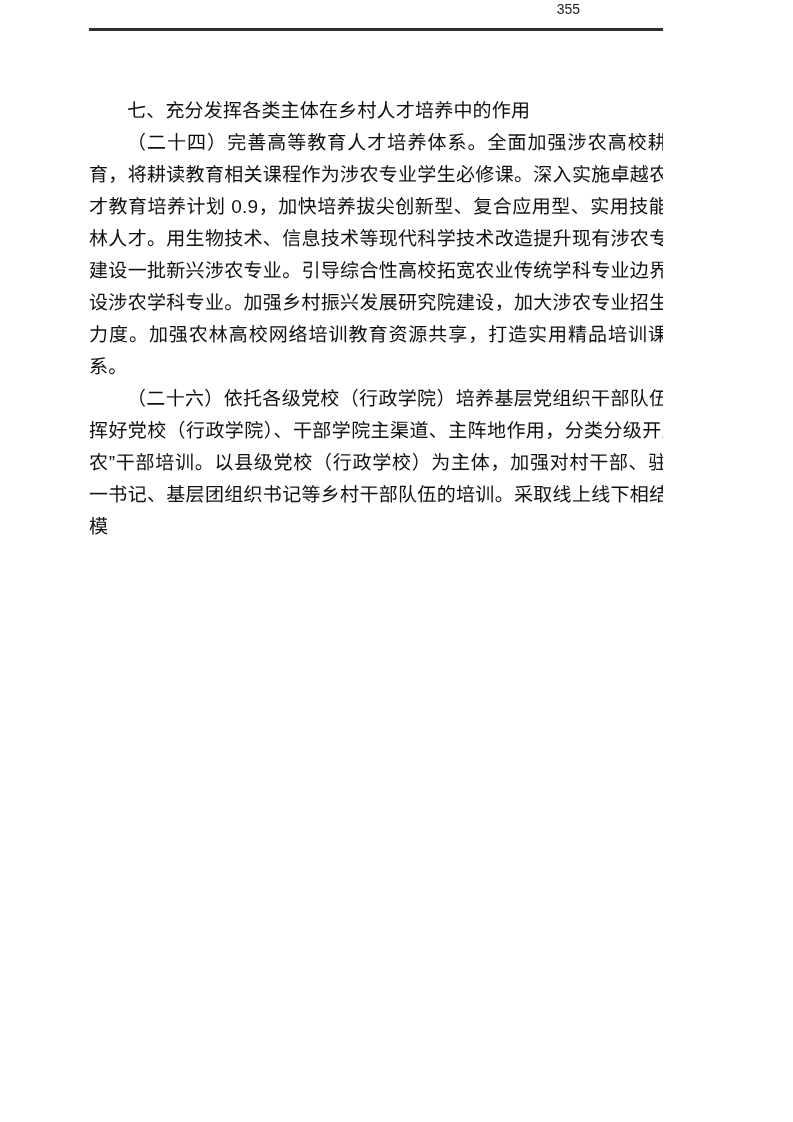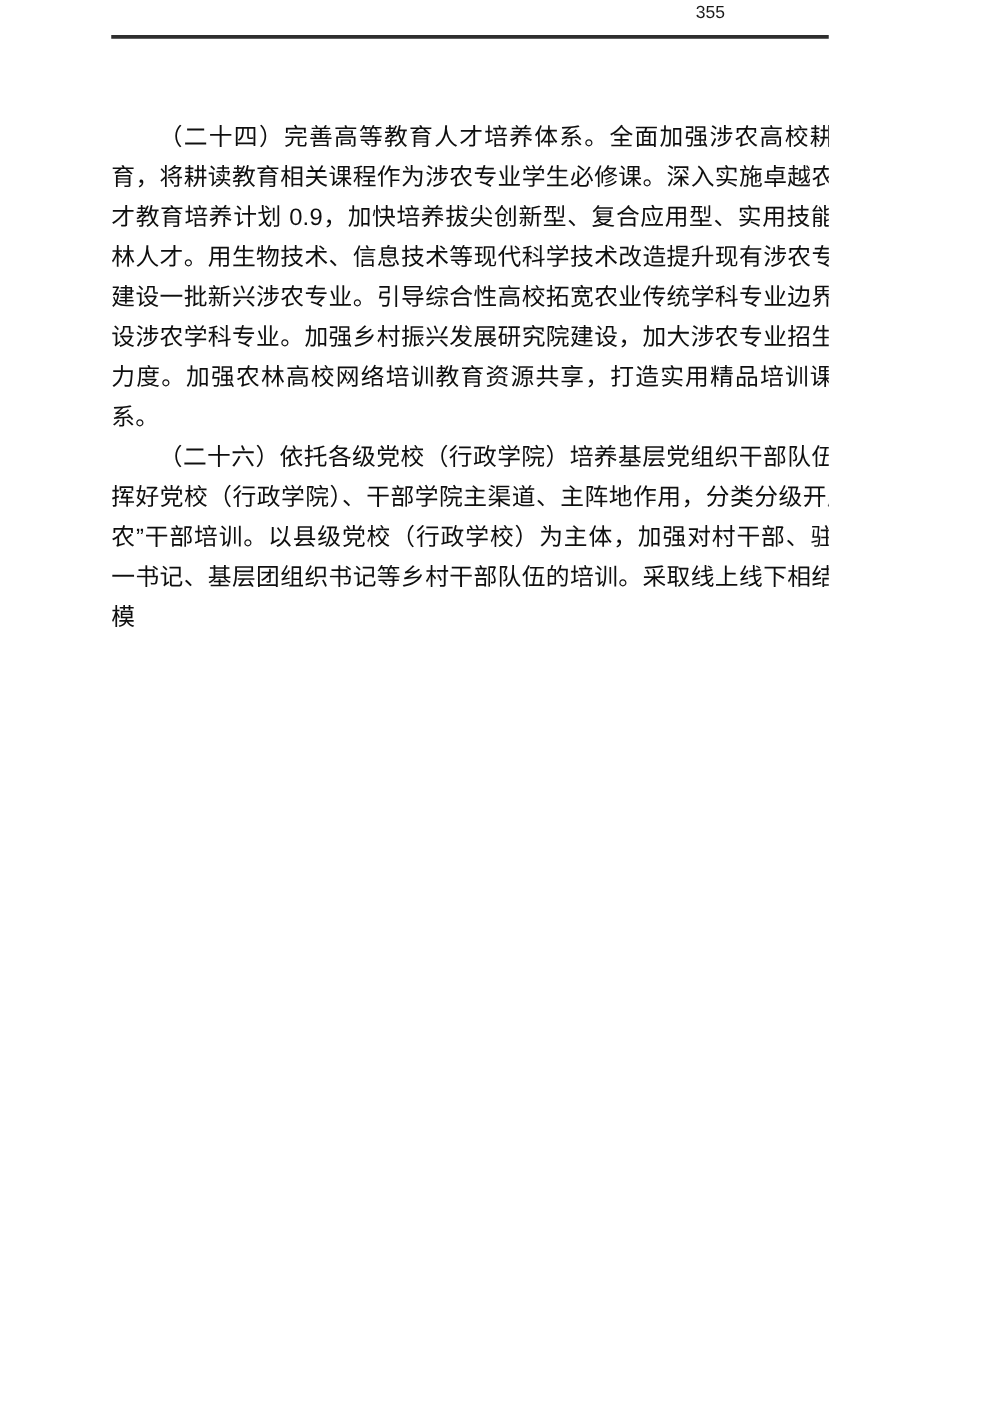--- a/index.html
+++ b/index.html
@@ -54,17 +54,18 @@
 </head>
 <body>
 
 <div class="page">
 
   <span class="page-number">355</span>
 
   <div class="header-rule"></div>
 
   <main class="document-body">
+    <p class="para-indent">七、充分发挥各类主体在乡村人才培养中的作用</p>
     <p class="para-indent">（二十四）完善高等教育人才培养体系。全面加强涉农高校耕读教育，将耕读教育相关课程作为涉农专业学生必修课。深入实施卓越农林人才教育培养计划 0.9，加快培养拔尖创新型、复合应用型、实用技能型农林人才。用生物技术、信息技术等现代科学技术改造提升现有涉农专业，建设一批新兴涉农专业。引导综合性高校拓宽农业传统学科专业边界，增设涉农学科专业。加强乡村振兴发展研究院建设，加大涉农专业招生支持力度。加强农林高校网络培训教育资源共享，打造实用精品培训课程体系。</p>
     <p class="para-indent">（二十六）依托各级党校（行政学院）培养基层党组织干部队伍。发挥好党校（行政学院）、干部学院主渠道、主阵地作用，分类分级开展“三农”干部培训。以县级党校（行政学校）为主体，加强对村干部、驻村第一书记、基层团组织书记等乡村干部队伍的培训。采取线上线下相结合等模</p>
   </main>
 
 </div>
 
 </body></html>

